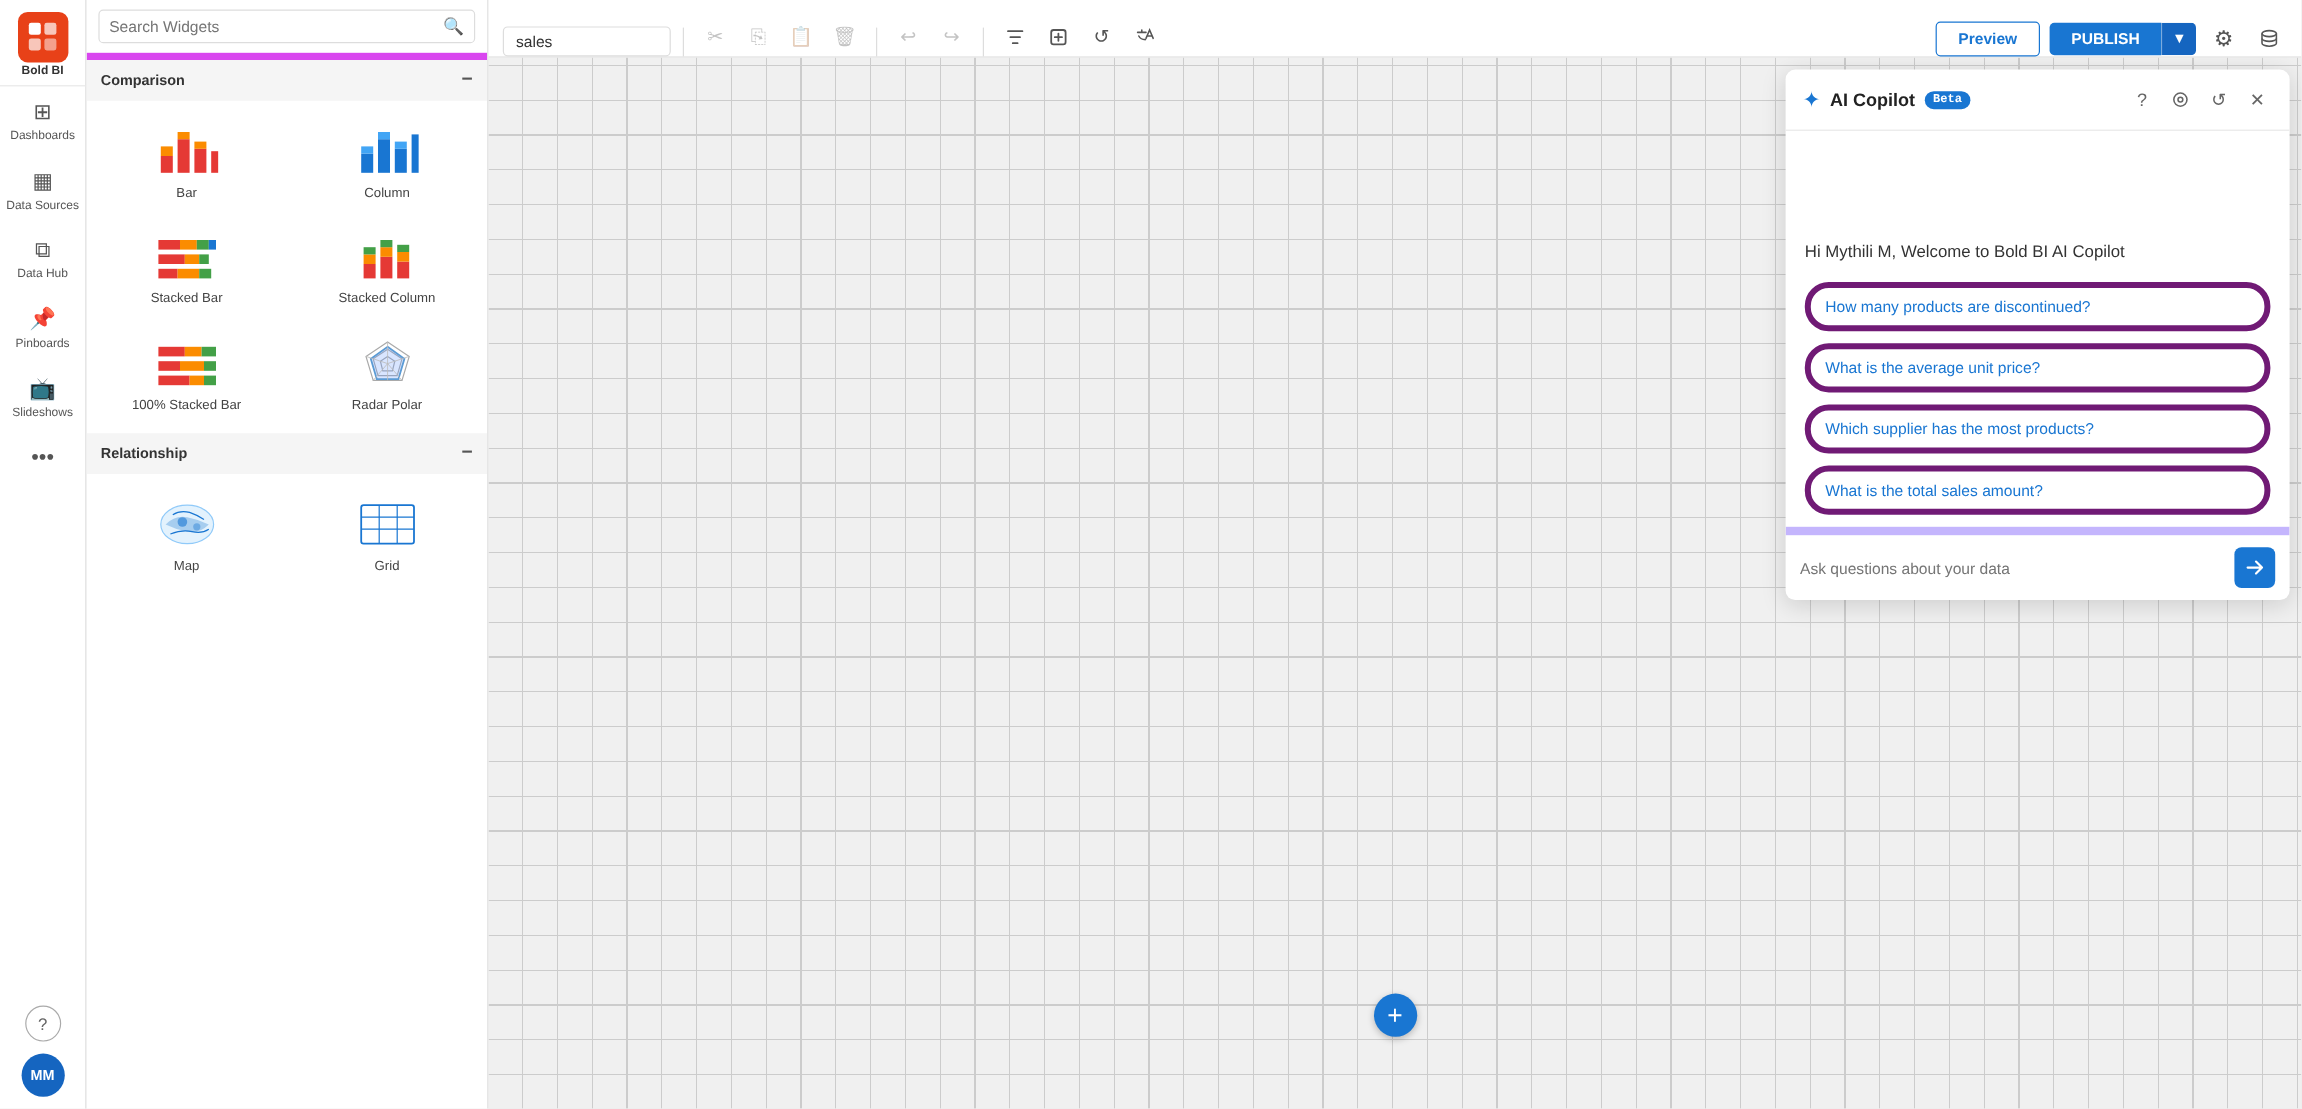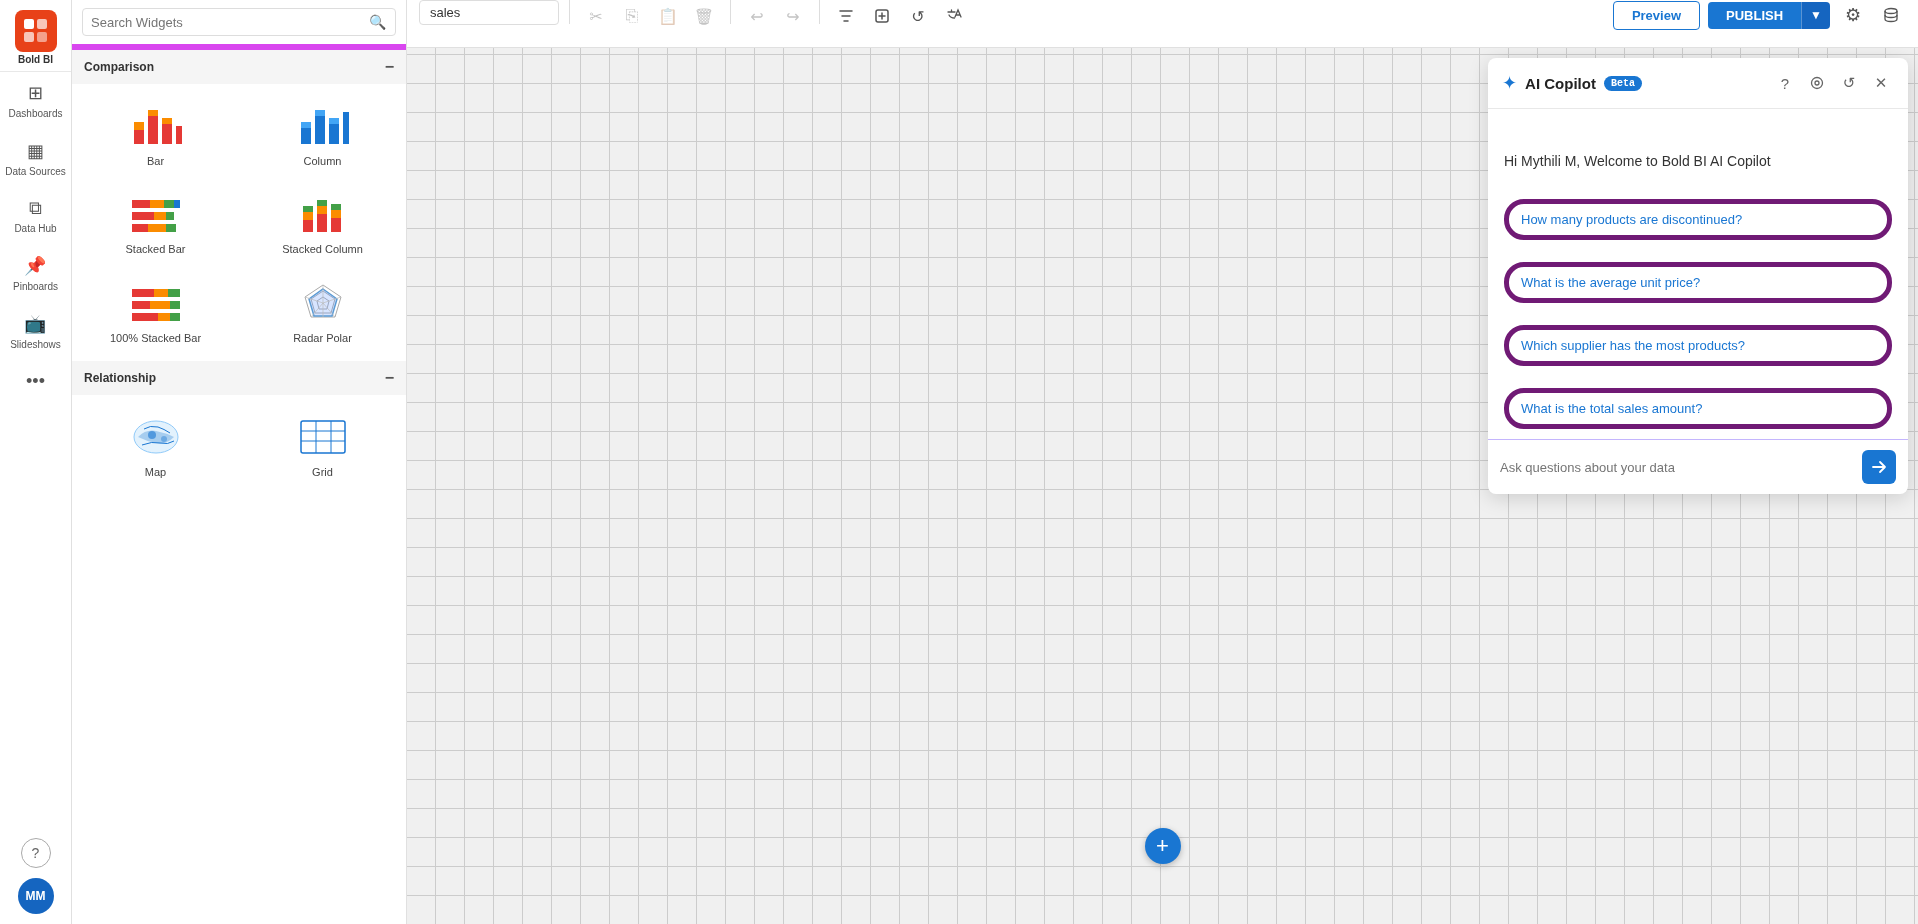--- a/index.html
+++ b/index.html
@@ -196,21 +196,21 @@
       overflow: hidden;
       position: relative;
     }
 
     
     .toolbar {
       height: 48px;
       background: #fff;
       border-bottom: 1px solid #e0e0e0;
       display: flex;
-      align-items: flex-start;
+      align-items: flex-end;
       padding: 0 12px;
       gap: 4px;
     }
     .title-input {
       border: 1px solid #ddd;
       border-radius: 4px;
       padding: 4px 10px;
       font-size: 13px;
       width: 140px;
       color: #333;
@@ -368,21 +368,21 @@
       justify-content: center;
       color: #666;
       font-size: 15px;
     }
 
     .ai-body {
       flex: 1;
       padding: 16px 16px 0;
       display: flex;
       flex-direction: column;
-      gap: 22px;
+      gap: 10px;
       min-height: 320px;
     }
     .ai-welcome {
       font-size: 14px;
       color: #333;
       font-weight: 500;
       margin-bottom: 8px;
       margin-top: auto;
     }
     .ai-suggestion {
@@ -391,21 +391,21 @@
       font-size: 13px;
       padding: 8px 12px;
       border-radius: 20px;
       cursor: pointer;
       background: #fff;
       text-align: left;
     }
 
     .ai-footer {
       padding: 10px 12px;
-      border-top: 1px solid #c4b5fd;
+      border-top: 7px solid #c4b5fd;
       display: flex;
       align-items: center;
       gap: 8px;
       margin-top: 10px;
     }
     .ai-input {
       flex: 1;
       border: none;
       outline: none;
       font-size: 13px;

